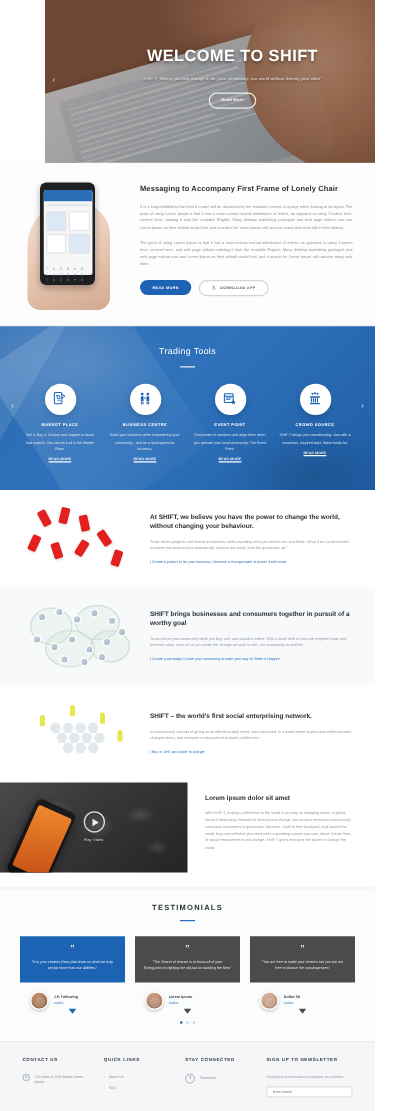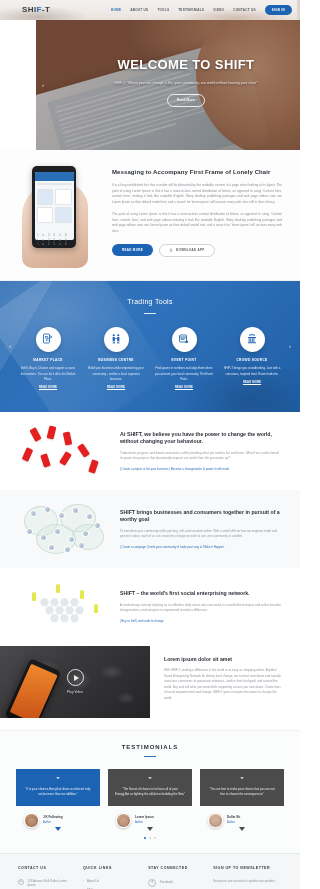--- a/index.html
+++ b/index.html
@@ -261,33 +261,20 @@
     font-size:3.4px; color:#7d838a; font-weight:bold; cursor:pointer;}
   .nl-note{ font-size:2.8px; color:#9298a0; margin-bottom:6px; }
   .nl-input{ width:100%; height:9px; border:.6px solid #dde1e4; background:#fff; border-radius:1px;
     font-size:2.9px; color:#8d9299; padding:0 4px; font-family:inherit; }
 </style>
 </head>
 <body>
 
 <div class="page">
 
-  <div class="header">
-    <div class="logo">SHI<span class="hl">F</span>-T</div>
-    <div class="nav">
-      <a href="#" class="active">HOME</a>
-      <a href="#">ABOUT US</a>
-      <a href="#">TOOLS</a>
-      <a href="#">TESTIMONIALS</a>
-      <a href="#">VIDEO</a>
-      <a href="#">CONTACT US</a>
-      <button class="signin">SIGN IN</button>
-    </div>
-    <div class="hdr-edge"></div>
-  </div>
 
   <div class="hero">
     <div class="hero-phone">
       <div class="hero-screen">
         <div class="hero-lines">
           <i></i>
             <i></i>
             <i></i>
             <i></i>
             <i></i>

